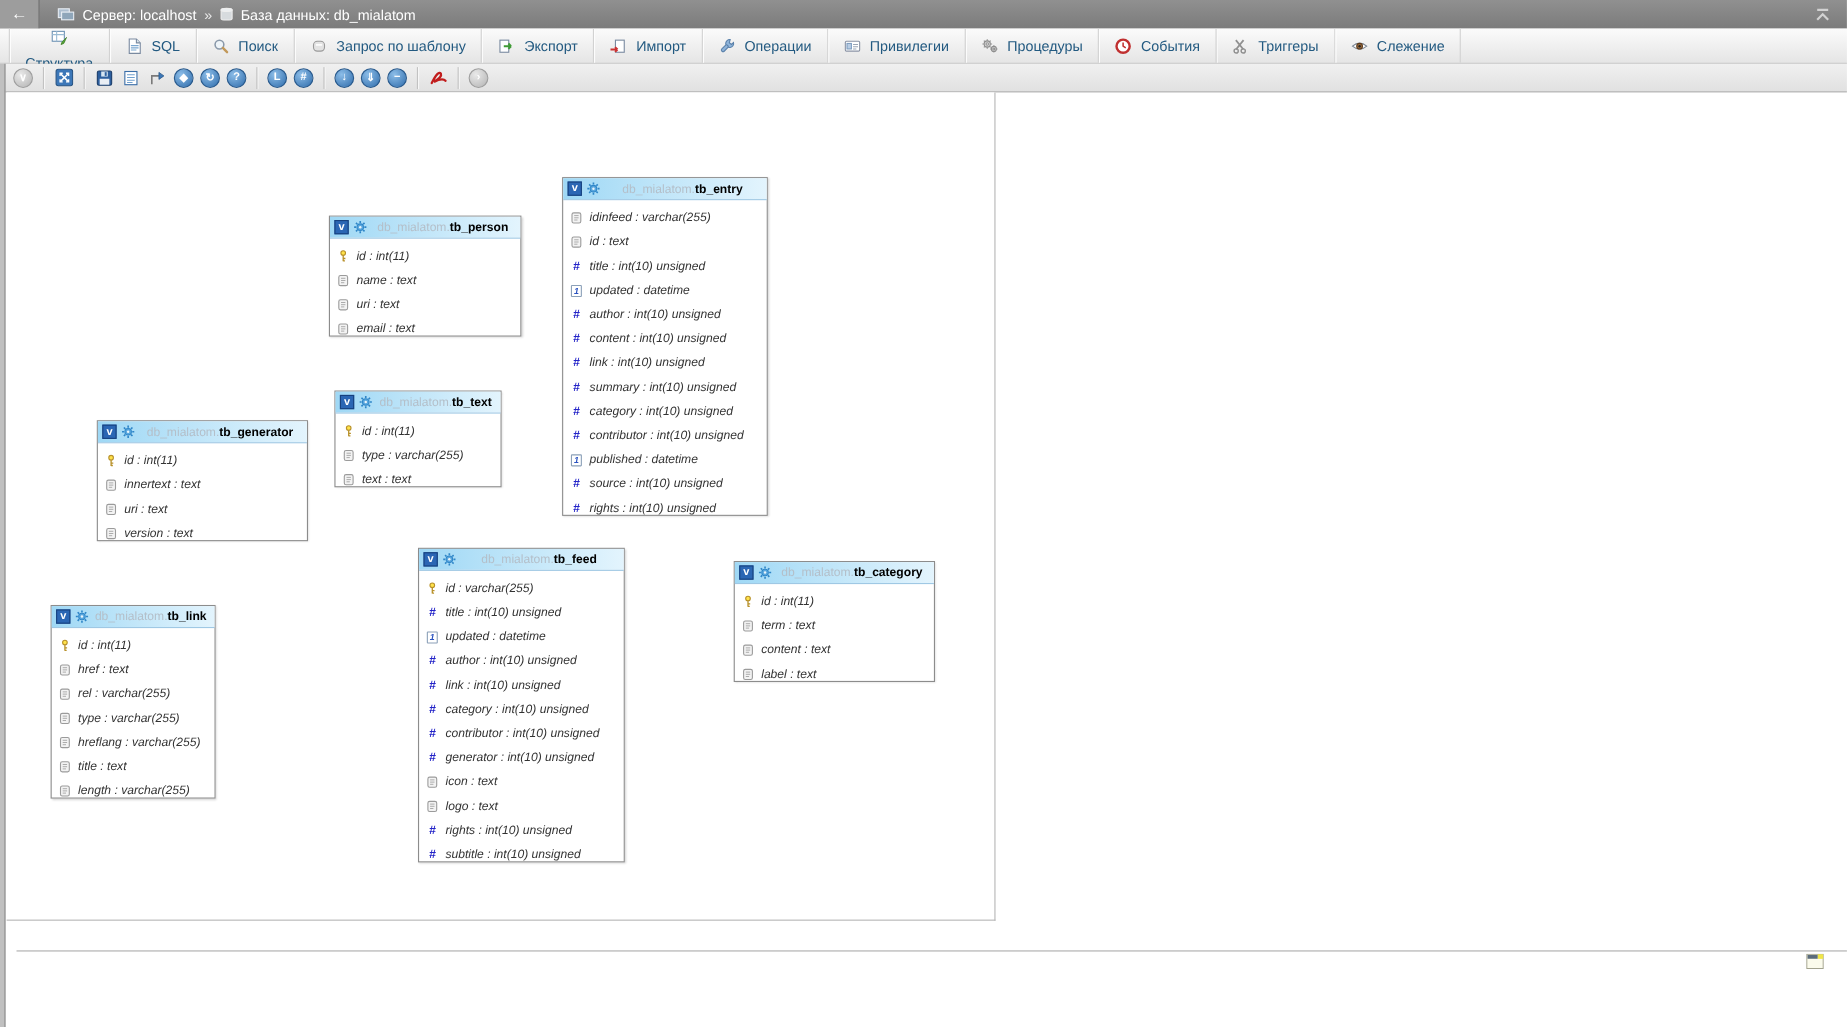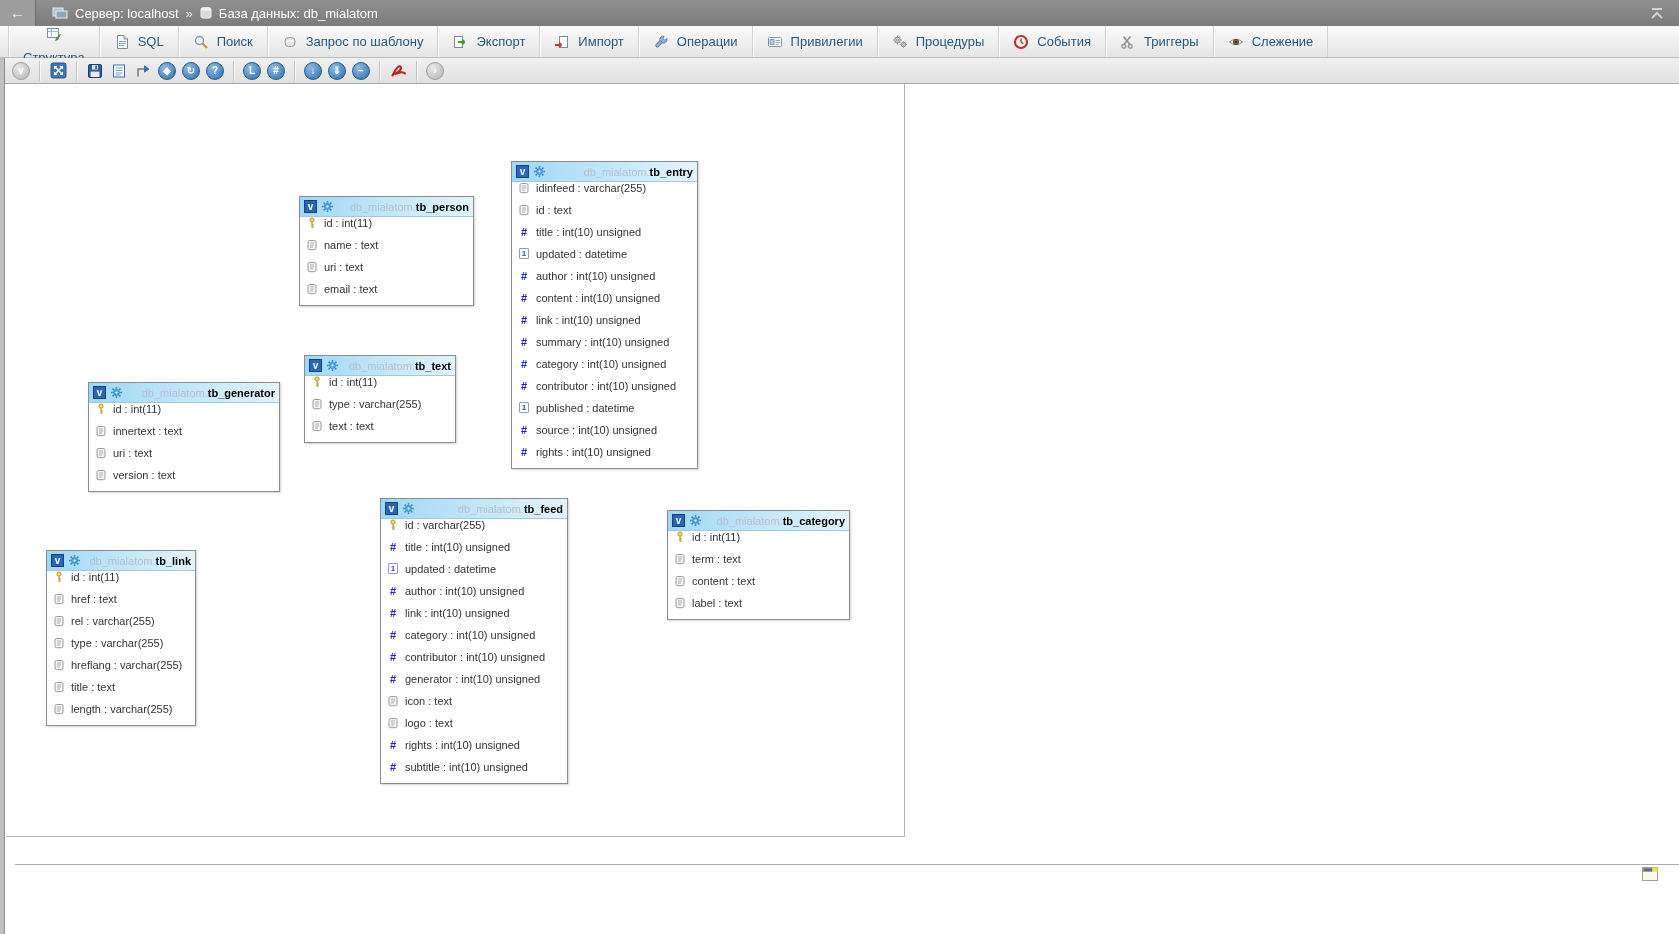--- a/index.html
+++ b/index.html
@@ -50,24 +50,24 @@
   
   .table-card { position:absolute; background:#fff; border:1px solid #8c8c8c;
     box-shadow:1px 1px 2px rgba(0,0,0,.18); font-size:11px; cursor:move; }
   .card-header { height:20px; display:flex; align-items:center; padding:0 4px;
     background:linear-gradient(to right,#9fd8f5,#e3f4fd); border-bottom:1px solid #9fc8e4; }
   .vbox { width:13px; height:13px; flex:none; background:#2b66b4; border:1px solid #17417e; color:#fff;
     font-size:10px; font-weight:bold; display:flex; align-items:center; justify-content:center;
     line-height:11px; margin-right:3px; cursor:pointer; }
   .gear { display:inline-flex; width:14px; height:14px; align-items:center; justify-content:center;
     margin-right:2px; cursor:pointer; flex:none; }
-  .ttl { flex:1; text-align:right; white-space:nowrap; overflow:hidden; }
+  .ttl { flex:1; text-align:center; white-space:nowrap; overflow:hidden; }
   .schema { color:#b4bfc9; }
   .tname { color:#000; font-weight:bold; }
-  .field-row { height:22px; display:flex; align-items:flex-start; padding:0 6px; gap:6px; white-space:nowrap; }
+  .field-row { height:22px; display:flex; align-items:flex-end; padding:0 6px; gap:6px; white-space:nowrap;font-style:italic; }
   .f-icon { width:12px; display:inline-flex; justify-content:center; flex:none; }
   .f-label { color:#333; }
   .fi-num { color:#2323c8; font-weight:bold; font-size:11px; }
   .fi-date { width:10px; height:11px; border:1px solid #8ba0b8; background:#fff; color:#2a52c0;
     font-size:8px; font-weight:bold; display:flex; align-items:center; justify-content:center; border-radius:1px; }
 </style>
 </head>
 <body>
 
 <div id="page">

